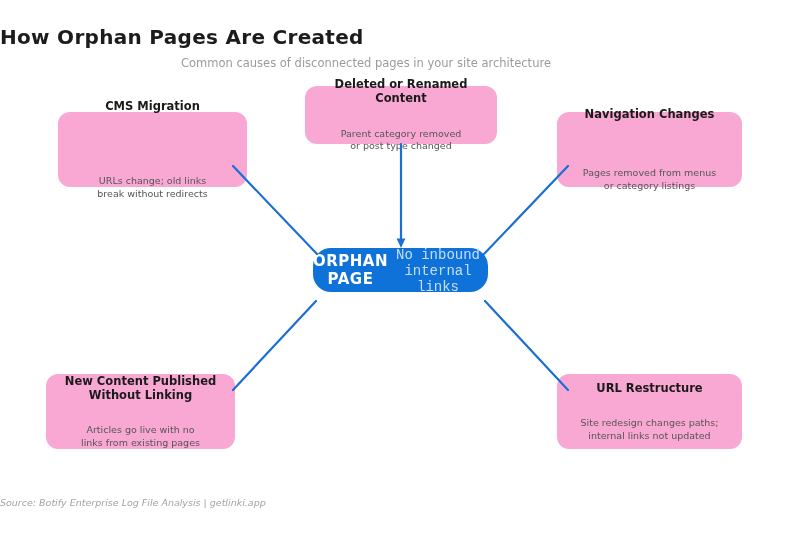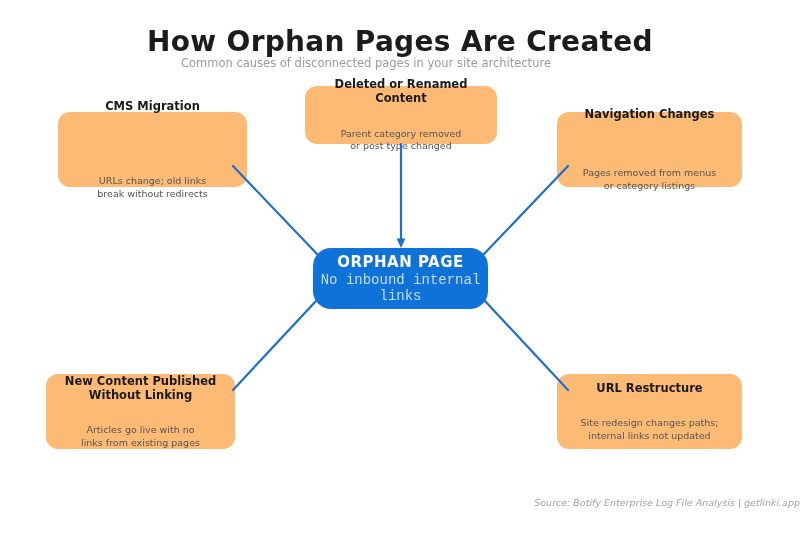--- a/index.html
+++ b/index.html
@@ -14,22 +14,22 @@
     height: 534px;
     background: #ffffff;
     overflow: hidden;
   }
   .page-title {
     position: absolute;
     top: 25px;
     left: 0;
     width: 800px;
     margin: 0;
-    text-align: center;
-    font-size: 28px;
+    text-align: left;
+    font-size: 20px;
     font-weight: bold;
     color: #1c1c1c;
     letter-spacing: 0.3px;
   }
   .page-subtitle {
     position: absolute;
     top: 56px;
     left: 0;
     width: 732px;
     margin: 0;
@@ -41,21 +41,21 @@
     position: absolute;
     top: 0;
     left: 0;
     width: 800px;
     height: 534px;
     z-index: 3;
     pointer-events: none;
   }
   .card {
     position: absolute;
-    background: #fdba74;
+    background: #f9a8d4;
     border-radius: 12px;
     display: flex;
     flex-direction: column;
     align-items: center;
     justify-content: center;
     text-align: center;
     z-index: 2;
     padding: 4px 8px;
     box-sizing: border-box;
   }
@@ -76,25 +76,25 @@
     font-size: 9.5px;
     color: #555555;
     white-space: pre-line;
     line-height: 1.32;
   }
   .node {
     position: absolute;
     left: 313px;
     top: 248px;
     width: 175px;
-    height: 61px;
+    height: 44px;
     background: #0f72d9;
     border-radius: 18px;
     display: flex;
-    flex-direction: column;
+    flex-direction: row;
     align-items: center;
     justify-content: center;
     text-align: center;
     z-index: 2;
   }
   .node-title {
     font-size: 15px;
     font-weight: bold;
     color: #ffffff;
     letter-spacing: 0.5px;
@@ -104,21 +104,21 @@
     font-size: 14px;
     color: #c9def6;
     font-family: Liberation Mono, monospace;
   }
   .page-footer {
     position: absolute;
     top: 497px;
     left: 0;
     width: 800px;
     margin: 0;
-    text-align: right;
+    text-align: left;
     font-size: 9.5px;
     font-style: italic;
     color: #a3a3a3;
   }
 </style>
 </head>
 <body>
 
 <div class="canvas">
 

